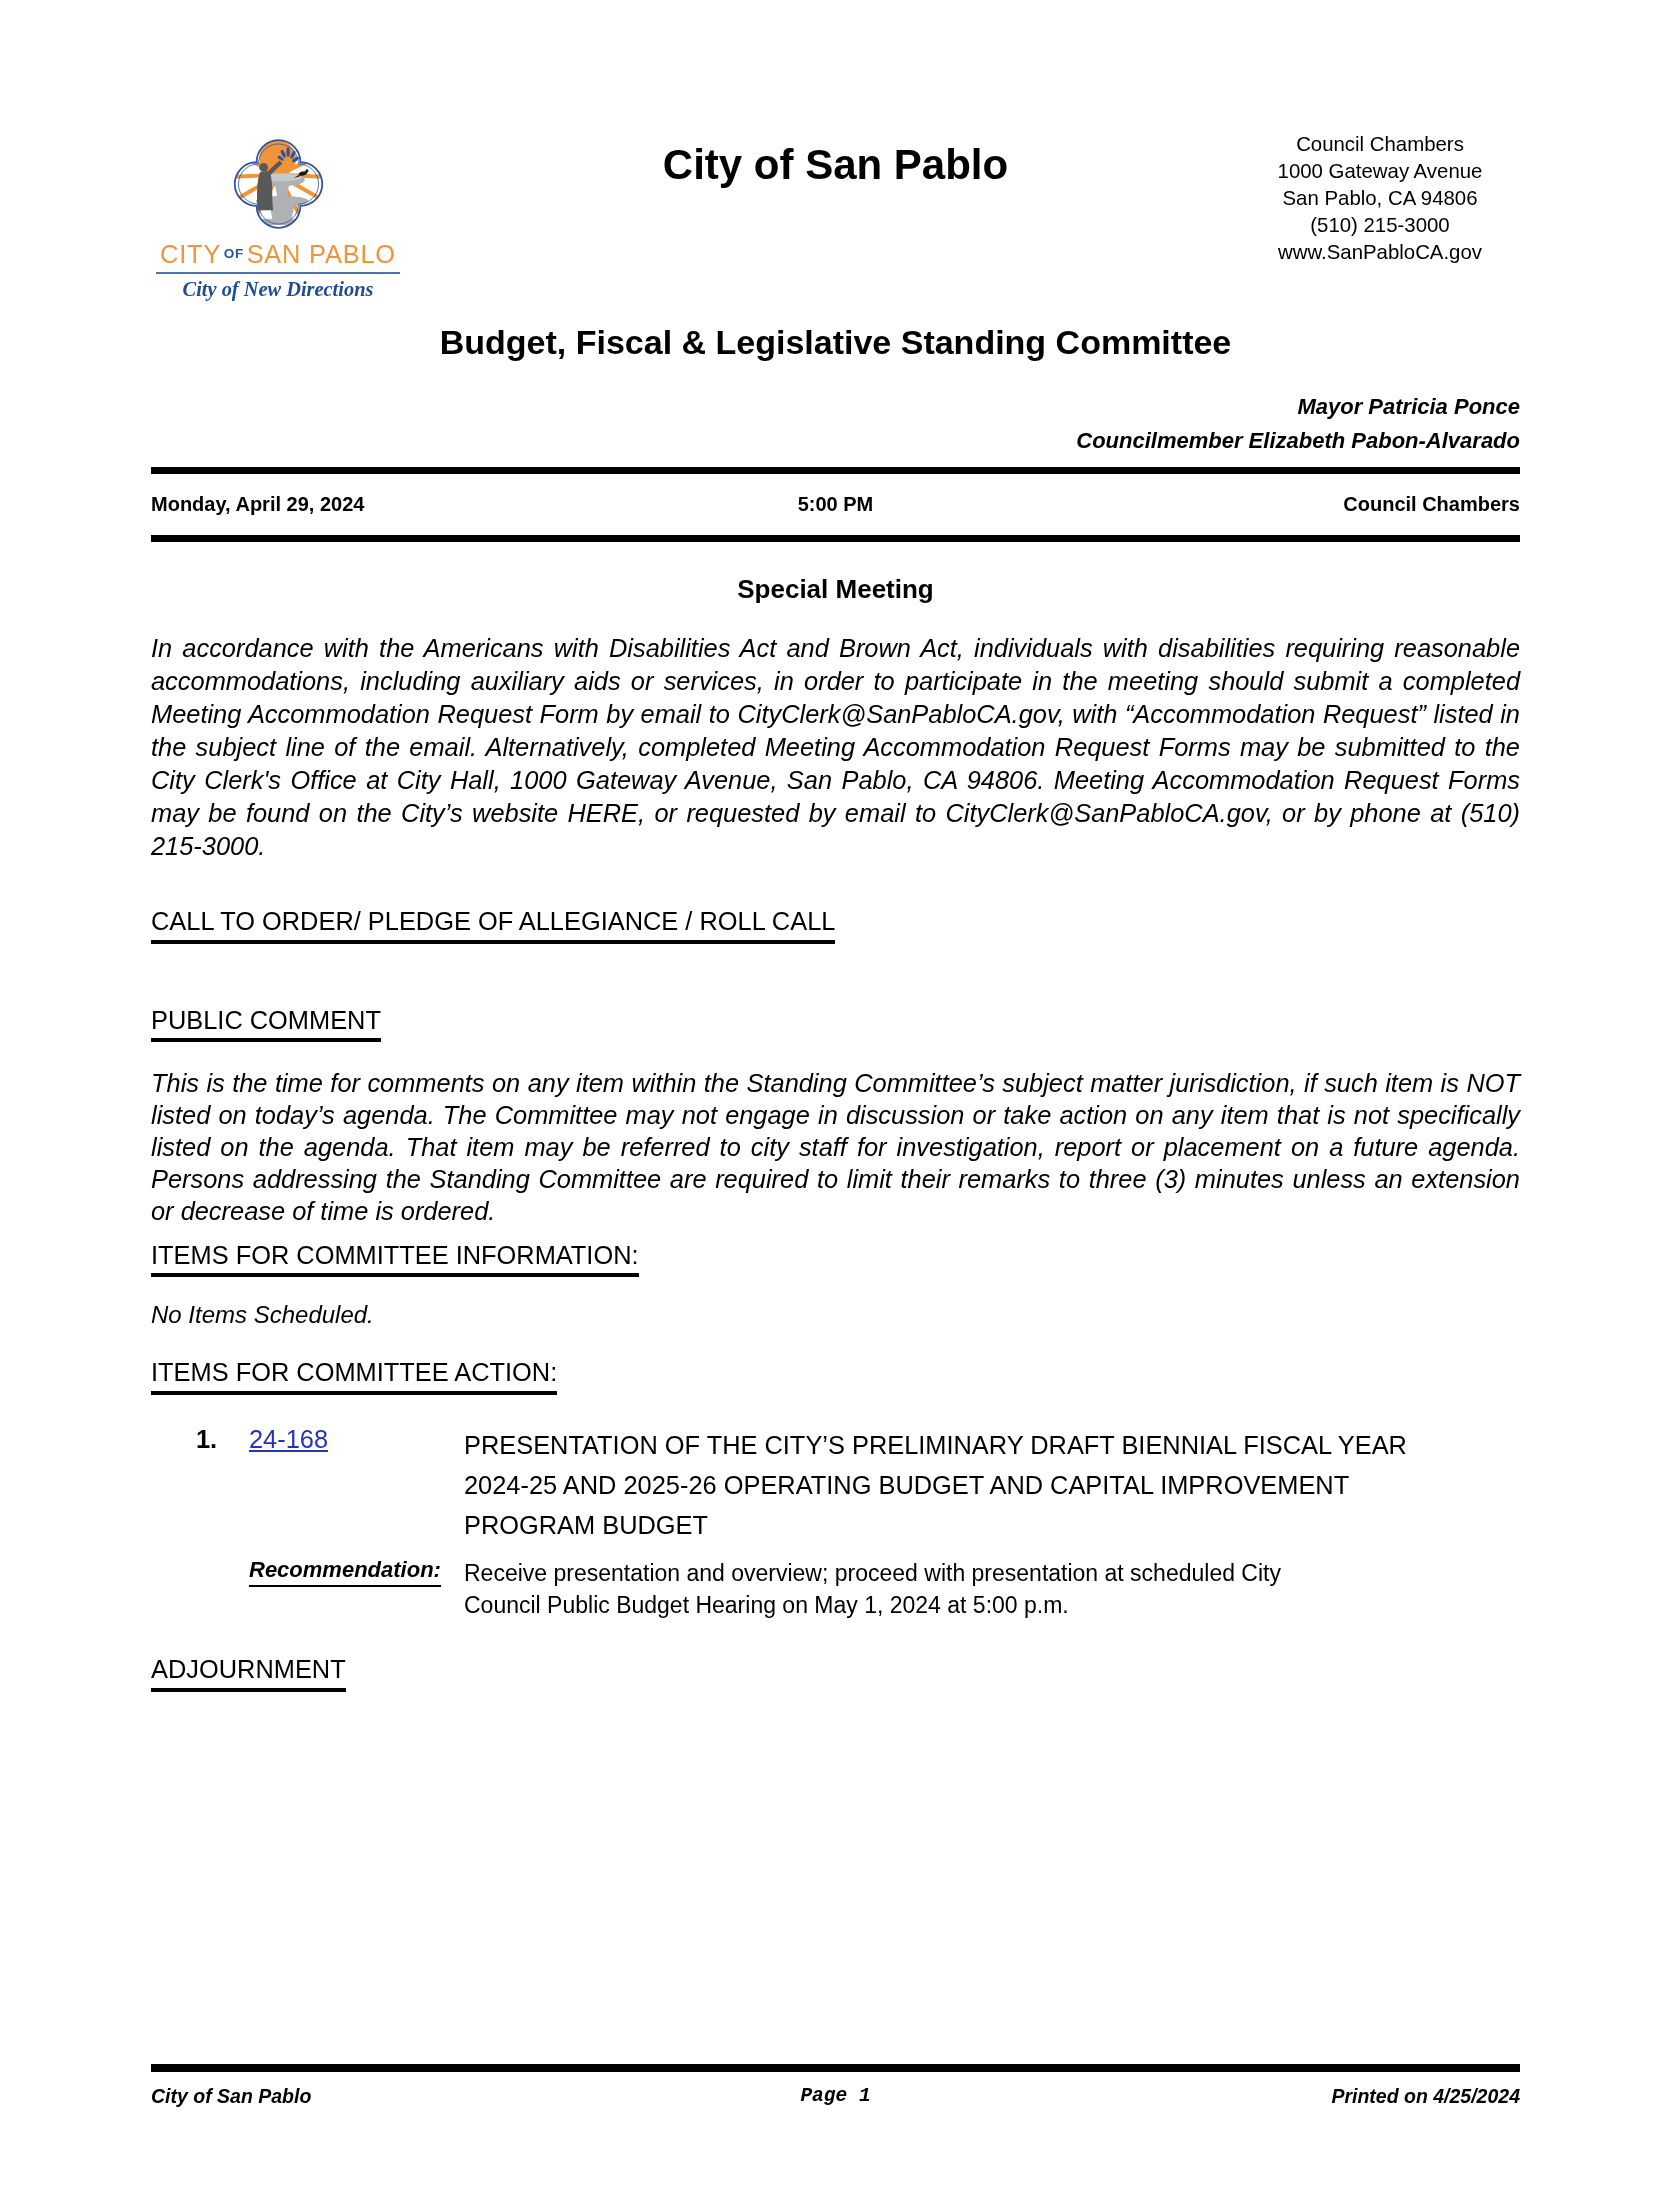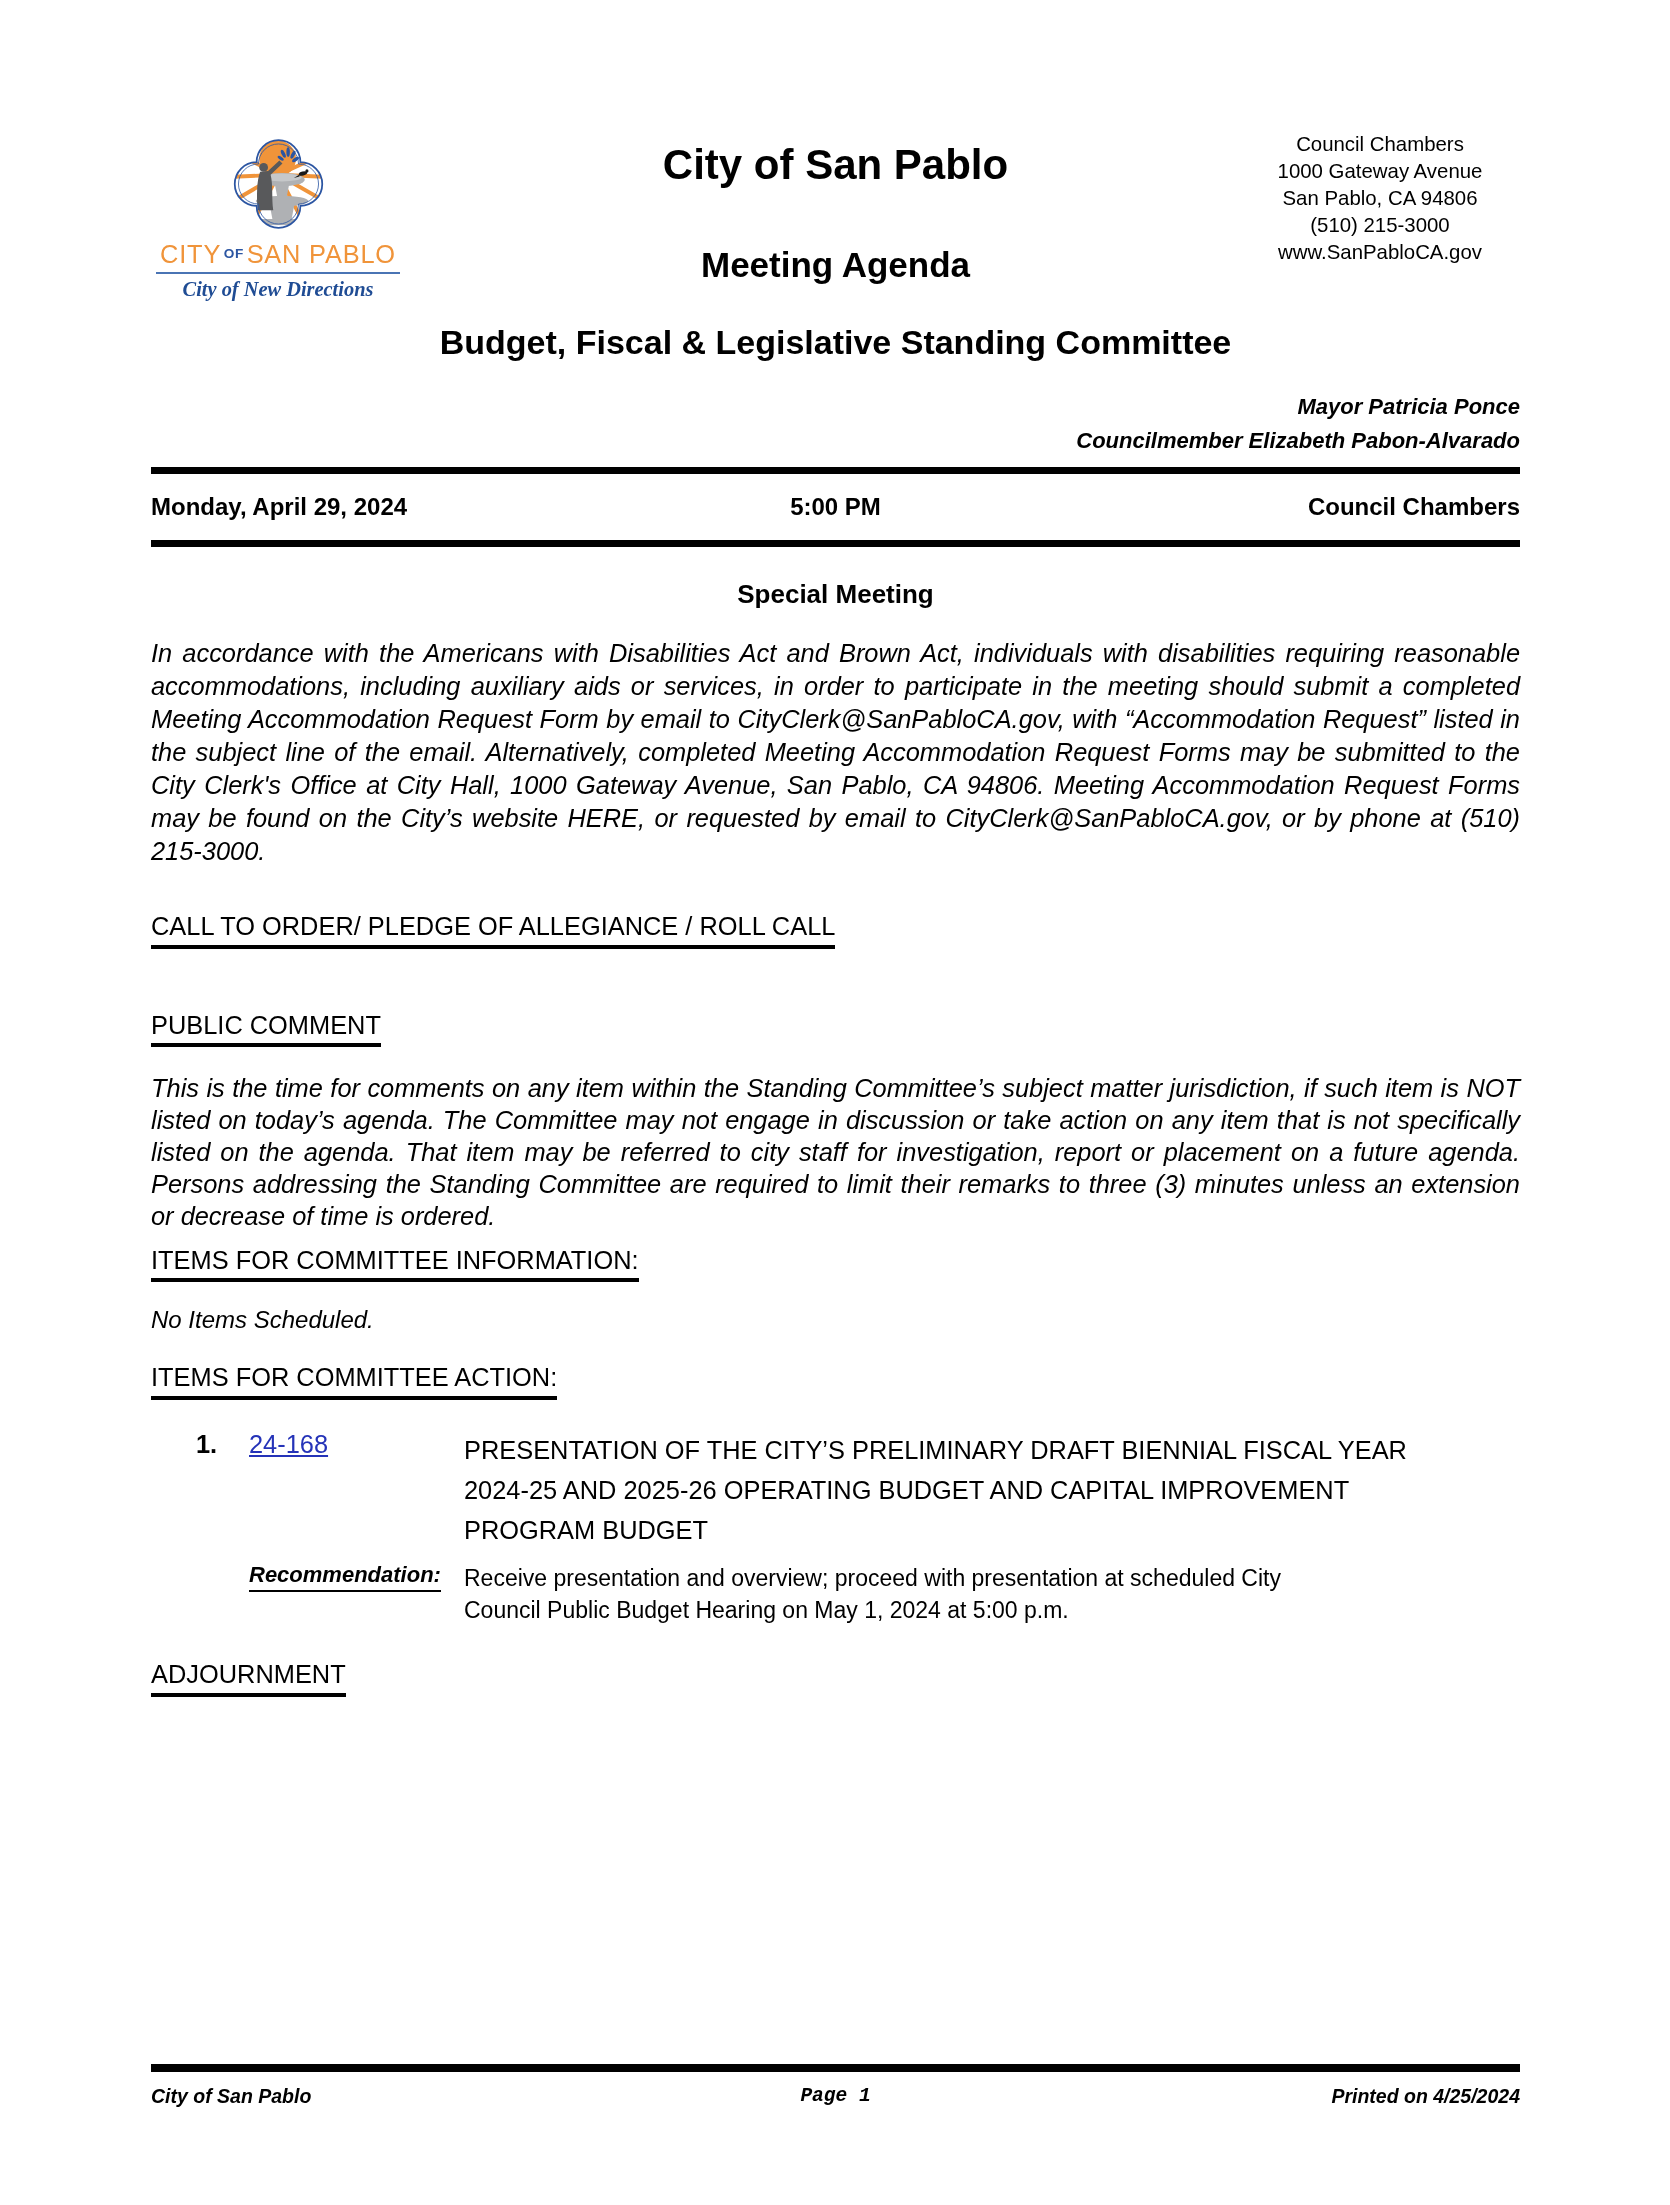--- a/index.html
+++ b/index.html
@@ -19,21 +19,21 @@
   .h-center{text-align:center;}
   .city-title{font-size:42px;font-weight:700;margin-top:15.3px;}
   .agenda-title{font-size:35px;font-weight:700;margin-top:56px;}
   .h-contact{text-align:center;font-size:20.4px;line-height:27px;padding-top:5.1px;}
 
   
   .committee-title{text-align:center;font-size:34px;font-weight:700;margin-top:22px;}
   .members{text-align:right;font-size:22px;font-weight:700;font-style:italic;line-height:34px;margin-top:28px;}
   .rule{height:7.6px;background:#000;}
   .rule-1{margin-top:8.5px;}
-  .date-row{display:flex;align-items:center;font-size:24px;font-weight:700;padding:18.7px 0;}
+  .date-row{display:flex;align-items:center;font-size:20px;font-weight:700;padding:18.7px 0;}
   .date-row .dr-l{flex:1;text-align:left;}
   .date-row .dr-c{flex:1;text-align:center;}
   .date-row .dr-r{flex:1;text-align:right;}
   .special{text-align:center;font-size:26px;font-weight:700;margin-top:32px;}
 
   
   .para{font-size:25.4px;font-style:italic;line-height:33px;text-align:justify;margin-top:27px;}
   .para-pc{margin-top:25.4px;line-height:32px;}
 
   
@@ -118,21 +118,20 @@
           <path d="M70,66 A50 50 0 1 1 170,66 A50 50 0 1 1 170,166 A50 50 0 1 1 70,166 A50 50 0 1 1 70,66 Z" fill="none" stroke="#2B55A2" stroke-width="4"></path>
           <path transform="translate(120,116) scale(0.915) translate(-120,-116)" d="M70,66 A50 50 0 1 1 170,66 A50 50 0 1 1 170,166 A50 50 0 1 1 70,166 A50 50 0 1 1 70,66 Z" fill="none" stroke="#2B55A2" stroke-width="2"></path>
         </svg>
         <div class="logo-wordmark"><span>CITY</span><span class="lw-of">OF</span><span>SAN PABLO</span></div>
         <div class="logo-line"></div>
         <div class="logo-tagline">City of New Directions</div>
       </div>
 
       <div class="h-center">
         <div class="city-title">City of San Pablo</div>
-        <div class="agenda-title">Meeting Agenda</div>
       </div>
 
       <div class="h-contact">
         <div>Council Chambers</div>
         <div>1000 Gateway Avenue</div>
         <div>San Pablo, CA 94806</div>
         <div>(510) 215-3000</div>
         <div>www.SanPabloCA.gov</div>
       </div>
     </div>

